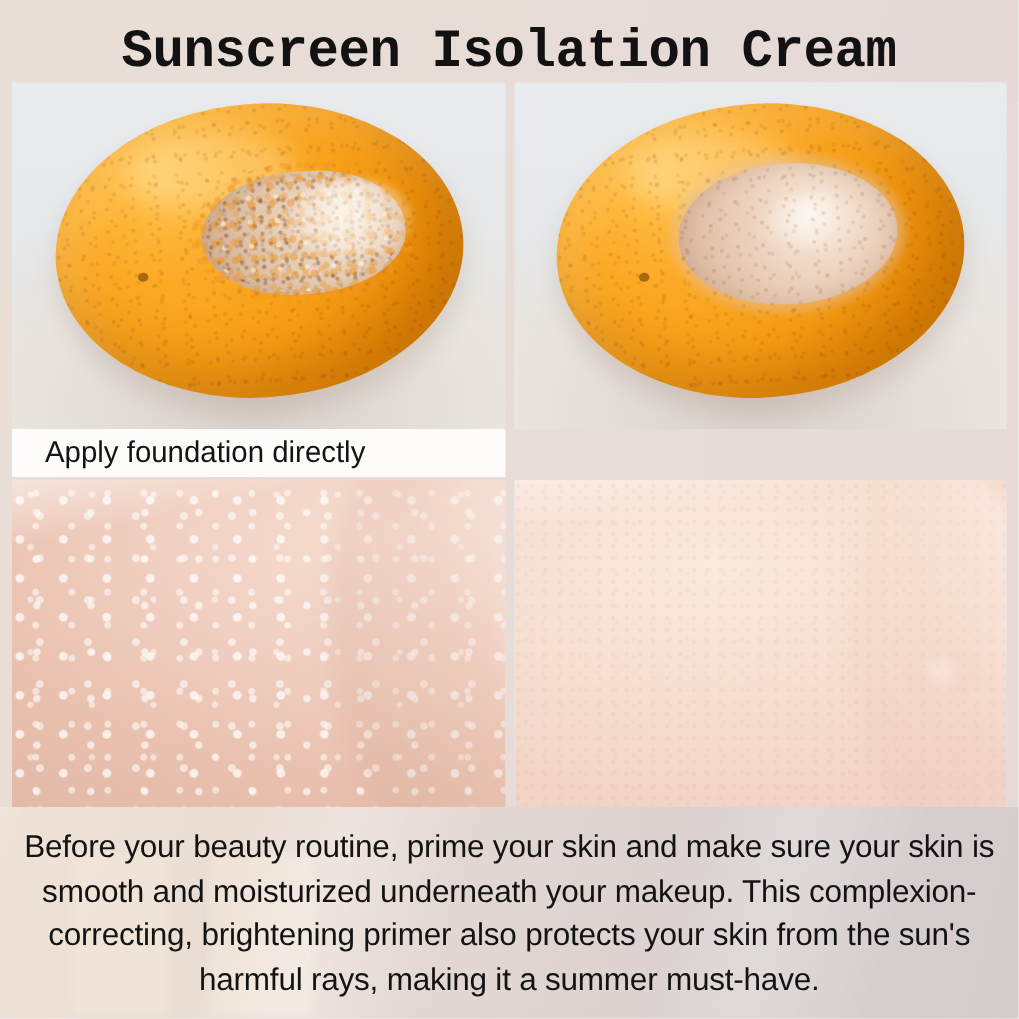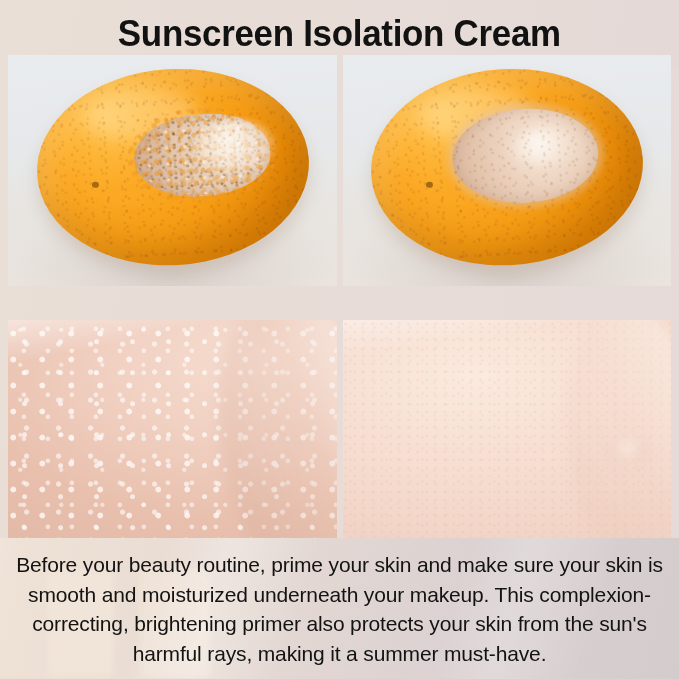--- a/index.html
+++ b/index.html
@@ -10,21 +10,21 @@
     background:linear-gradient(100deg,#e9dfd6 0%,#e7dcd6 45%,#e5dad8 100%);
     position:relative;
   }
 
   .ad{ position:absolute; inset:0; }
 
   
   .title-bar{
     position:absolute; left:0; top:0; width:679px; height:68px;
     background:linear-gradient(100deg,#e9dfd6 0%,#e7dcd6 50%,#e4d9d7 100%);
-    display:flex; align-items:center; justify-content:center;
+    display:flex; align-items:center; justify-content:center;font-family:Liberation Mono, monospace;
   }
   .title{
     font-size:36px; font-weight:bold; color:#121212;
     letter-spacing:-0.3px; white-space:nowrap;
     transform:scaleX(0.97); transform-origin:center;
   }
 
   
   .panel{ position:absolute; overflow:hidden; background:#e7e9ec; }
 
@@ -249,20 +249,23 @@
   <div class="panel p-tr">
     <div class="scene-orange">
       <div class="orange">
         <div class="hilite"></div>
         <div class="navel"></div>
         <div class="patch-smooth"></div>
       </div>
     </div>
   </div>
 
+  <div class="caption-bar cap-left">
+    <span class="caption-text">Apply foundation directly</span>
+  </div>
 
   <div class="panel p-bl">
     <div class="scene-skin skin-rough"></div>
   </div>
 
   <div class="panel p-br">
     <div class="scene-skin skin-smooth">
       <div class="knuckle"></div>
     </div>
   </div>

